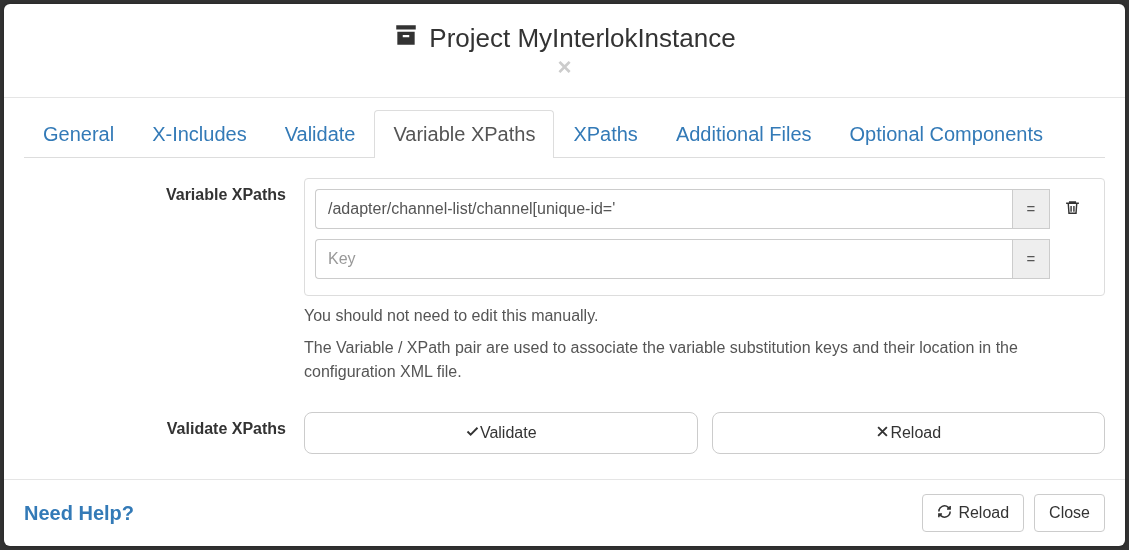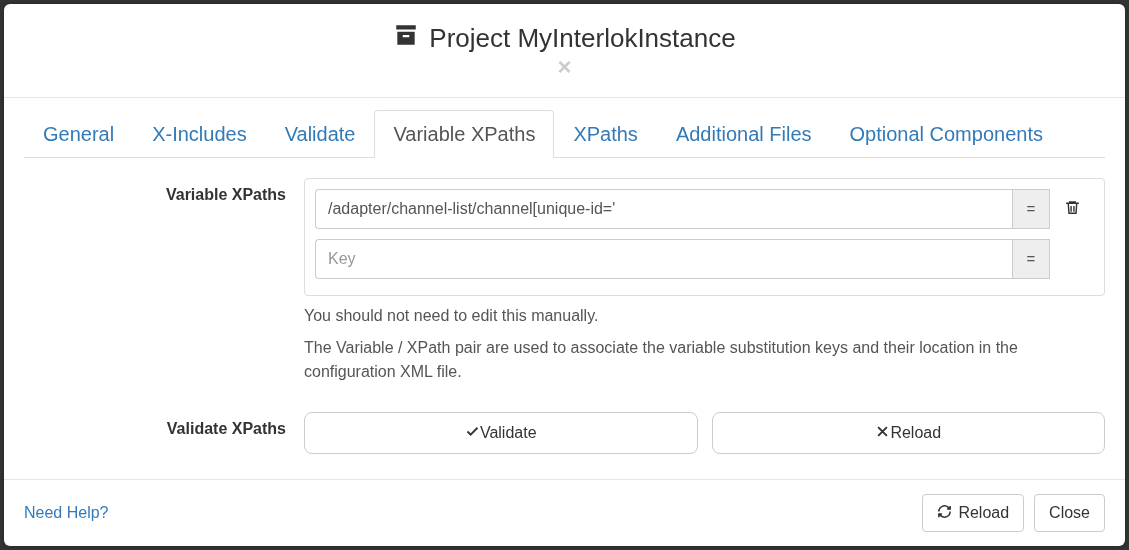--- a/index.html
+++ b/index.html
@@ -150,22 +150,23 @@
 .btn svg { width: 15px; height: 15px; }
 .modal-footer {
   border-top: 1px solid #e5e5e5;
   padding: 14px 20px;
   display: flex;
   align-items: center;
   justify-content: space-between;
 }
 .footer-link {
   color: #337ab7;
-  font-size: 16px;
-  cursor: pointer;
+  font-size: 20px;
+  cursor: pointer;
+  font-weight: bold;
 }
 .footer-btns { display: flex; gap: 10px; }
 .footer-btn {
   height: 38px;
   padding: 0 14px;
   border: 1px solid #ccc;
   background: #fff;
   border-radius: 4px;
   font-size: 16px;
   color: #333;

